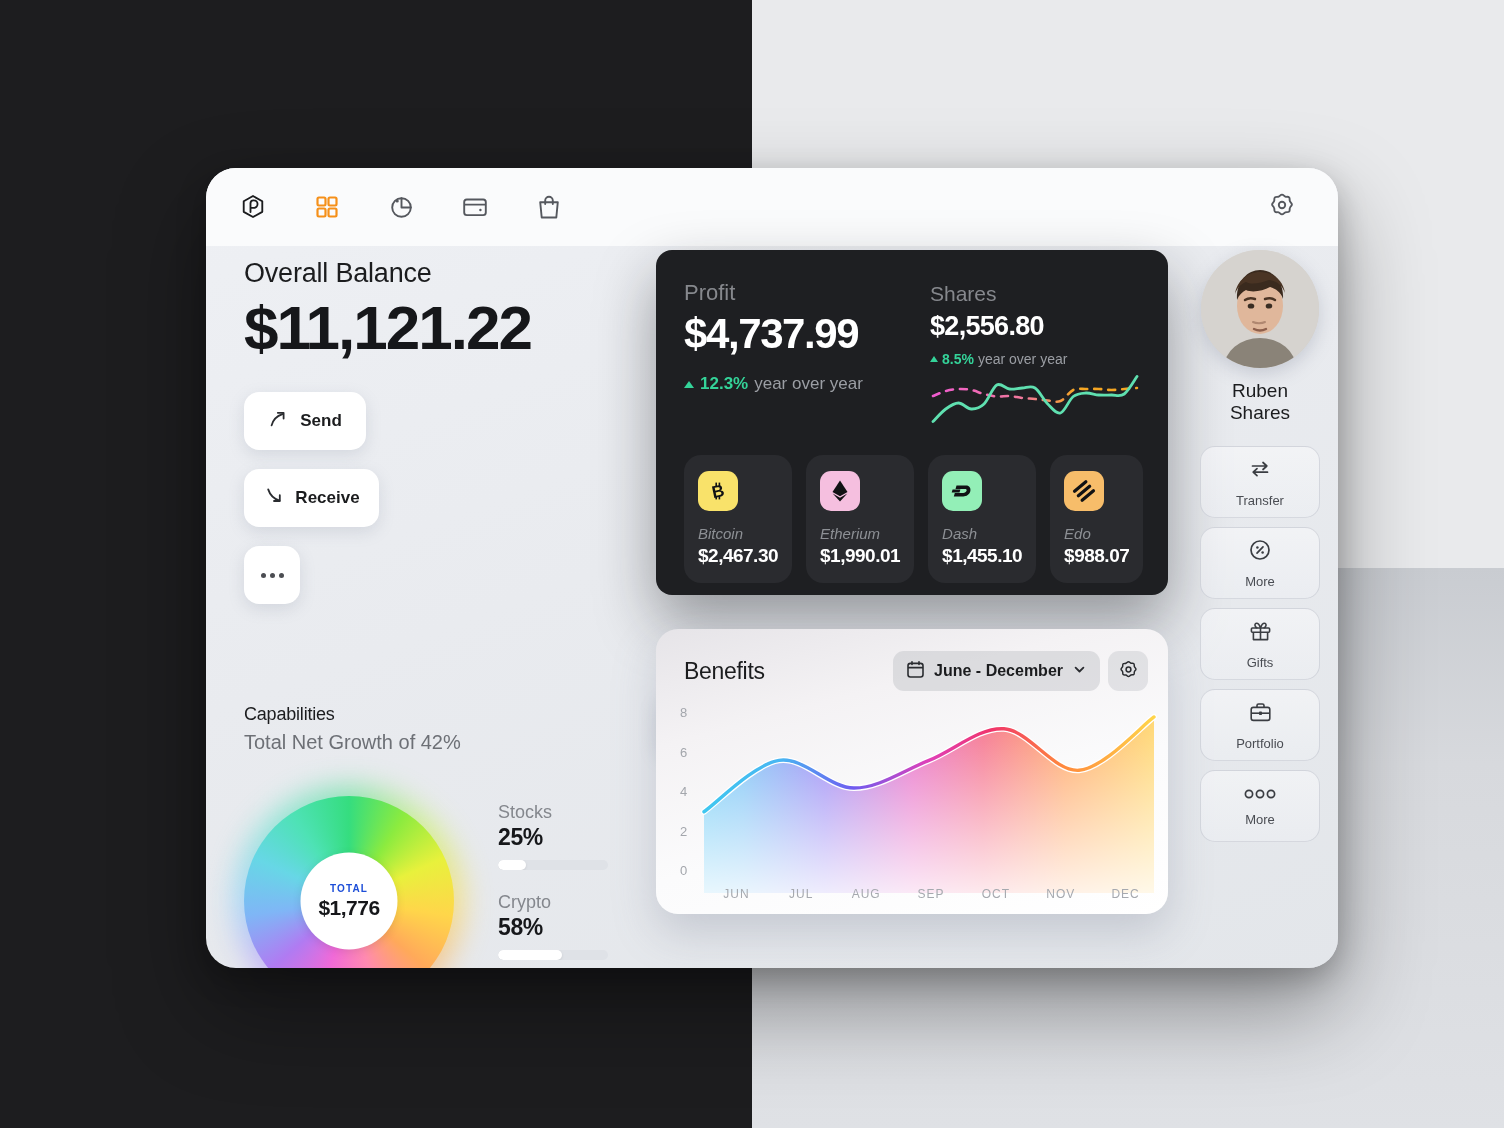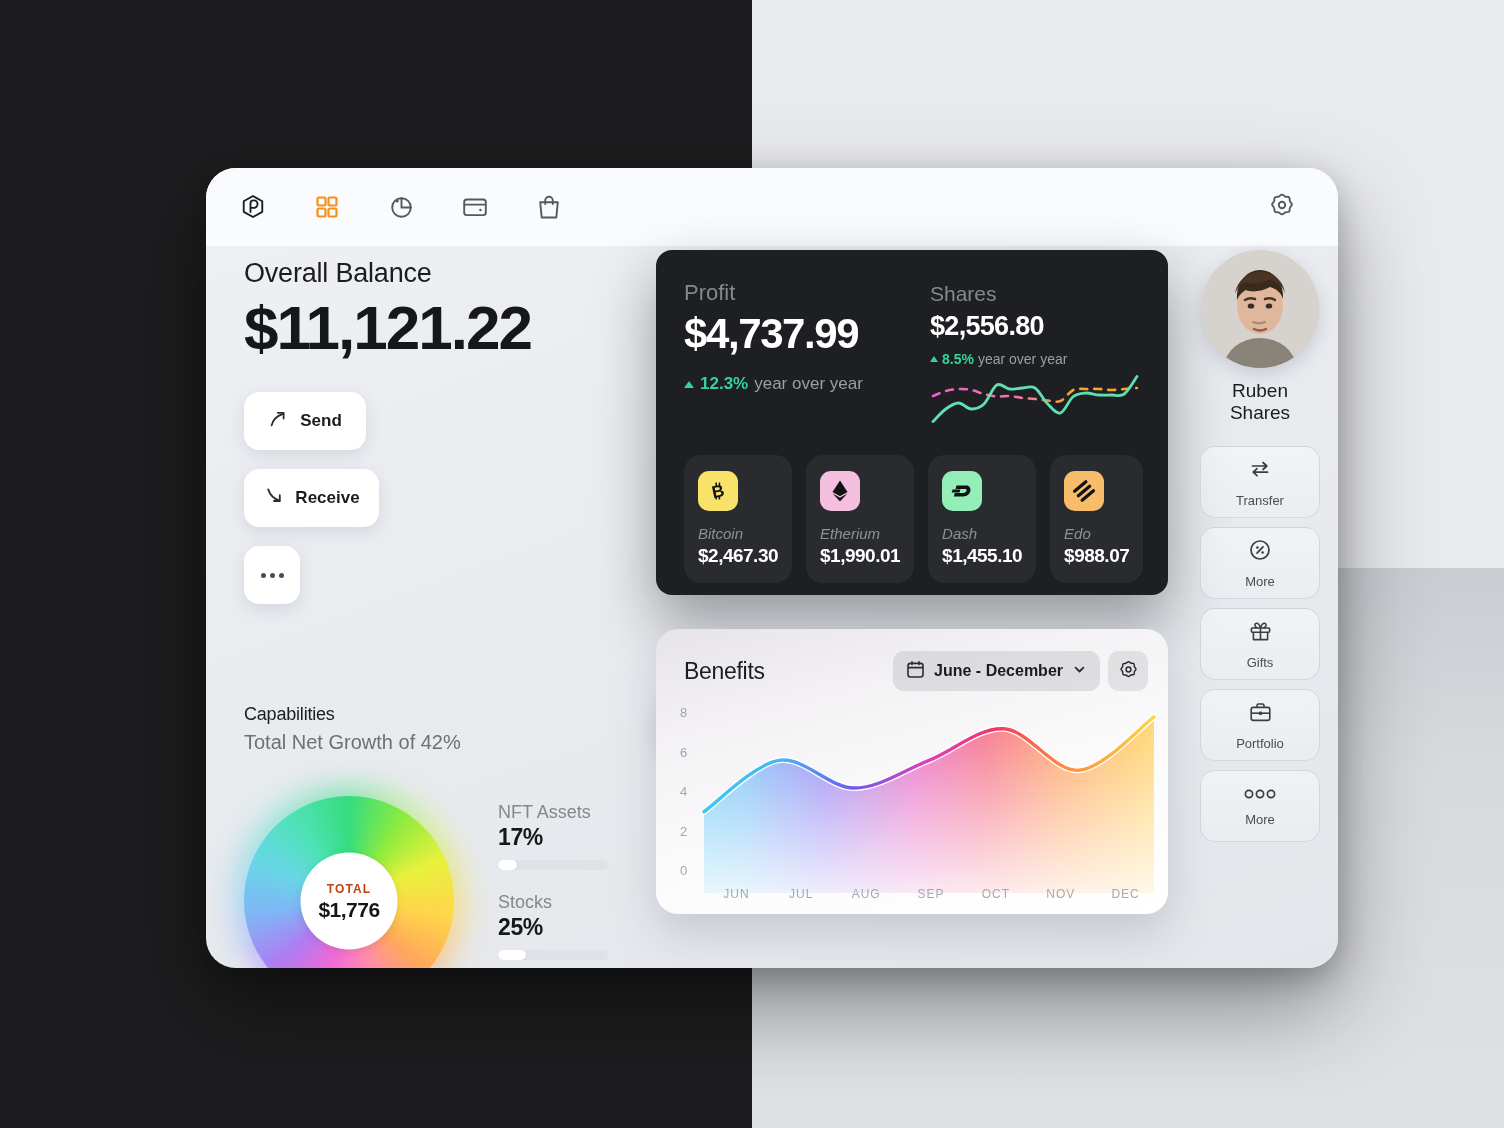--- a/index.html
+++ b/index.html
@@ -86,21 +86,21 @@
   .donut {
     position: absolute; inset: 0; border-radius: 50%;
     background: conic-gradient(from 0deg,#35dd7f,#8ceb3f,#e8f13c,#ffd64a,#ffa95a,#ff8ab0,#f06ad8,#b07bf2,#7fb6f6,#67d7e6,#4ee2b5,#35dd7f);
   }
   .donut-hole {
     position: absolute; left: 50%; top: 50%; transform: translate(-50%,-50%);
     width: 97px; height: 97px; border-radius: 50%; background: #fff;
     display: flex; flex-direction: column; align-items: center; justify-content: center;
     box-shadow: 0 2px 10px rgba(0,0,0,.10);
   }
-  .donut-hole .lab { font-size: 12px; letter-spacing: 1.1px; color: #c2410c; font-weight: 700; }
+  .donut-hole .lab { font-size: 10px; letter-spacing: 1.1px; color: #1d4ed8; font-weight: 700; }
   .donut-hole .val { font-size: 21px; font-weight: 700; color: #16171a; margin-top: 2px; letter-spacing: -0.5px; }
 
   .legend { width: 110px; padding-top: 6px; }
   .legend .row { margin-bottom: 22px; }
   .legend .lname { font-size: 18px; color: #84878d; }
   .legend .lval { font-size: 23px; font-weight: 700; color: #16171a; margin-top: 1px; letter-spacing: -0.4px; }
   .track { height: 10px; border-radius: 6px; background: #dfe2e7; margin-top: 9px; overflow: hidden; }
   .fill { height: 100%; border-radius: 6px; background: #fff; box-shadow: 0 1px 3px rgba(0,0,0,.10); }
 
   
@@ -299,27 +299,20 @@
           <div class="donut-wrap">
             <div class="donut-glow"></div>
             <div class="donut"></div>
             <div class="donut-hole">
               <div class="lab">TOTAL</div>
               <div class="val">$1,776</div>
             </div>
           </div>
 
           <div class="legend">
-            <div class="row">
-              <div class="lname">NFT Assets</div>
-              <div class="lval">17%</div>
-              <div class="track">
-                <div class="fill" style="width: 17%;"></div>
-              </div>
-            </div>
             <div class="row">
               <div class="lname">Stocks</div>
               <div class="lval">25%</div>
               <div class="track">
                 <div class="fill" style="width: 25%;"></div>
               </div>
             </div>
             <div class="row">
               <div class="lname">Crypto</div>
               <div class="lval">58%</div>

